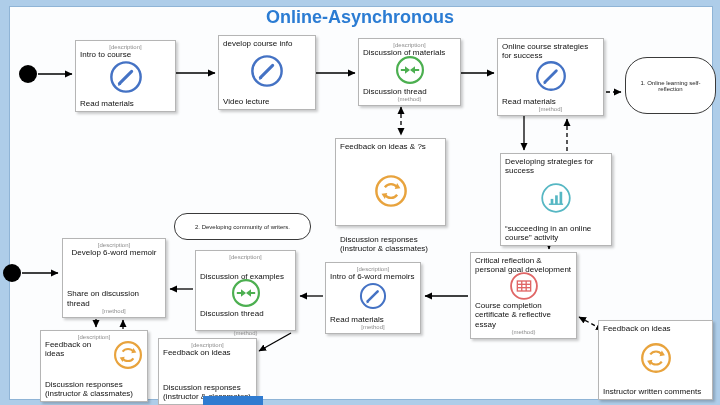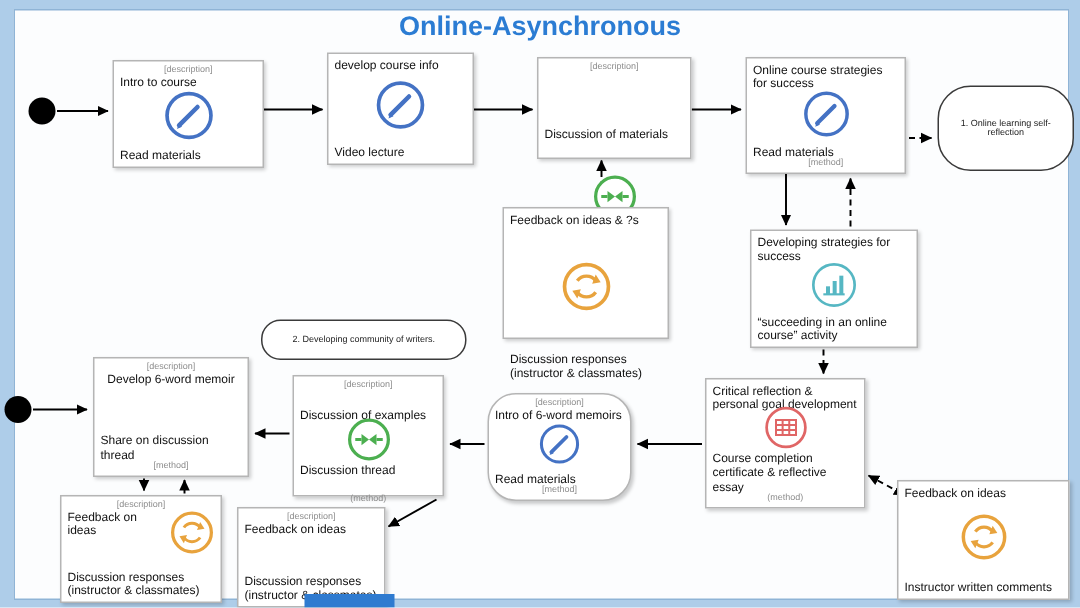--- a/index.html
+++ b/index.html
@@ -76,21 +76,21 @@
     <div class="icon-wrap">
         <span><svg width="34" height="34" viewBox="0 0 36 36">
             <circle cx="18" cy="18" r="15.5" fill="#fff" stroke="#4472c4" stroke-width="2.6"></circle>
             <line x1="11" y1="25" x2="24" y2="12" stroke="#4472c4" stroke-width="3.2" stroke-linecap="round"></line>
             <polygon points="9.5,27.5 13,26 11,23.5" fill="#4472c4"></polygon>
           </svg></span>
       </div>
     <div class="node-method">Video lecture</div>
   </div>
 
-  <div class="node" style="left:358px;top:38px;width:103px;height:68px;gap:37px;">
+  <div class="node" style="left:358px;top:38px;width:103px;height:68px;">
     <div class="tag">[description]</div>
     <div class="node-title">Discussion of materials</div>
     <div class="icon-wrap">
         <span><svg width="30" height="30" viewBox="0 0 36 36">
             <circle cx="18" cy="18" r="15.5" fill="#fff" stroke="#4caf50" stroke-width="2.6"></circle>
             <line x1="7" y1="18" x2="12" y2="18" stroke="#4caf50" stroke-width="2.4"></line>
             <polygon points="12,13.5 12,22.5 18,18" fill="#4caf50"></polygon>
             <line x1="29" y1="18" x2="24" y2="18" stroke="#4caf50" stroke-width="2.4"></line>
             <polygon points="24,13.5 24,22.5 18,18" fill="#4caf50"></polygon>
           </svg></span>
@@ -123,21 +123,21 @@
             <circle cx="18" cy="18" r="15.5" fill="#fff" stroke="#e8a33d" stroke-width="2.6"></circle>
             <path d="M11.5 14 A8 8 0 0 1 24.5 14" fill="none" stroke="#e8a33d" stroke-width="2.4"></path>
             <polygon points="24.5,9.5 28,15 22,16" fill="#e8a33d"></polygon>
             <path d="M24.5 22 A8 8 0 0 1 11.5 22" fill="none" stroke="#e8a33d" stroke-width="2.4"></path>
             <polygon points="11.5,26.5 8,21 14,20" fill="#e8a33d"></polygon>
           </svg></span>
       </div>
     <div class="node-method">Discussion responses (instructor &amp; classmates)</div>
   </div>
 
-  <div class="node" style="left:500px;top:153px;width:112px;height:79px;">
+  <div class="node" style="left:500px;top:153px;width:112px;height:93px;">
     <div class="node-title">Developing strategies for success</div>
     <div class="icon-wrap">
         <span><svg width="32" height="32" viewBox="0 0 36 36">
             <circle cx="18" cy="18" r="15.5" fill="#fff" stroke="#56b7c3" stroke-width="2"></circle>
             <line x1="10" y1="25" x2="26" y2="25" stroke="#56b7c3" stroke-width="1.6"></line>
             <rect x="12" y="19" width="3" height="6" fill="#56b7c3"></rect>
             <rect x="17" y="15" width="3" height="10" fill="#56b7c3"></rect>
             <rect x="22" y="11" width="3" height="14" fill="#56b7c3"></rect>
           </svg></span>
       </div>
@@ -159,21 +159,21 @@
               <line x1="10" y1="20" x2="26" y2="20"></line>
               <line x1="15.3" y1="12" x2="15.3" y2="24"></line>
               <line x1="20.6" y1="12" x2="20.6" y2="24"></line>
             </g>
           </svg></span>
       </div>
     <div class="node-method">Course completion certificate &amp; reflective essay</div>
     <div class="mtag">(method)</div>
   </div>
 
-  <div class="node" style="left:325px;top:262px;width:96px;height:72px;border-radius:19px;">
+  <div class="node" style="left:325px;top:262px;width:96px;height:72px;">
     <div class="tag">[description]</div>
     <div class="node-title">Intro of 6-word memoirs</div>
     <div class="icon-wrap">
         <span><svg width="28" height="28" viewBox="0 0 36 36">
             <circle cx="18" cy="18" r="15.5" fill="#fff" stroke="#4472c4" stroke-width="2.6"></circle>
             <line x1="11" y1="25" x2="24" y2="12" stroke="#4472c4" stroke-width="3.2" stroke-linecap="round"></line>
             <polygon points="9.5,27.5 13,26 11,23.5" fill="#4472c4"></polygon>
           </svg></span>
       </div>
     <div class="node-method">Read materials</div>

